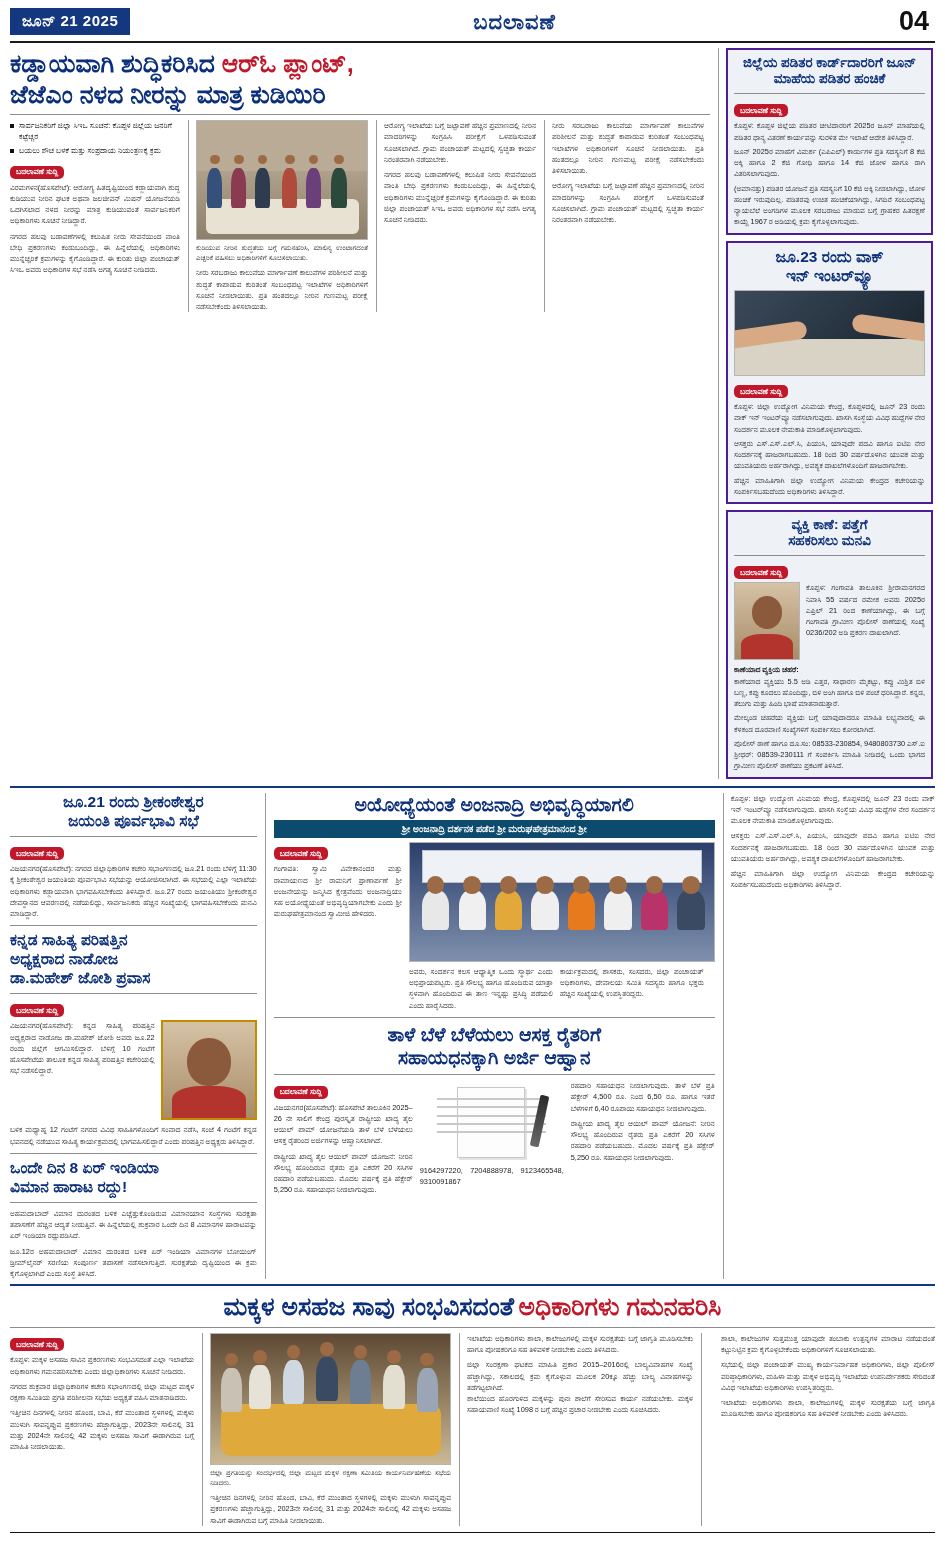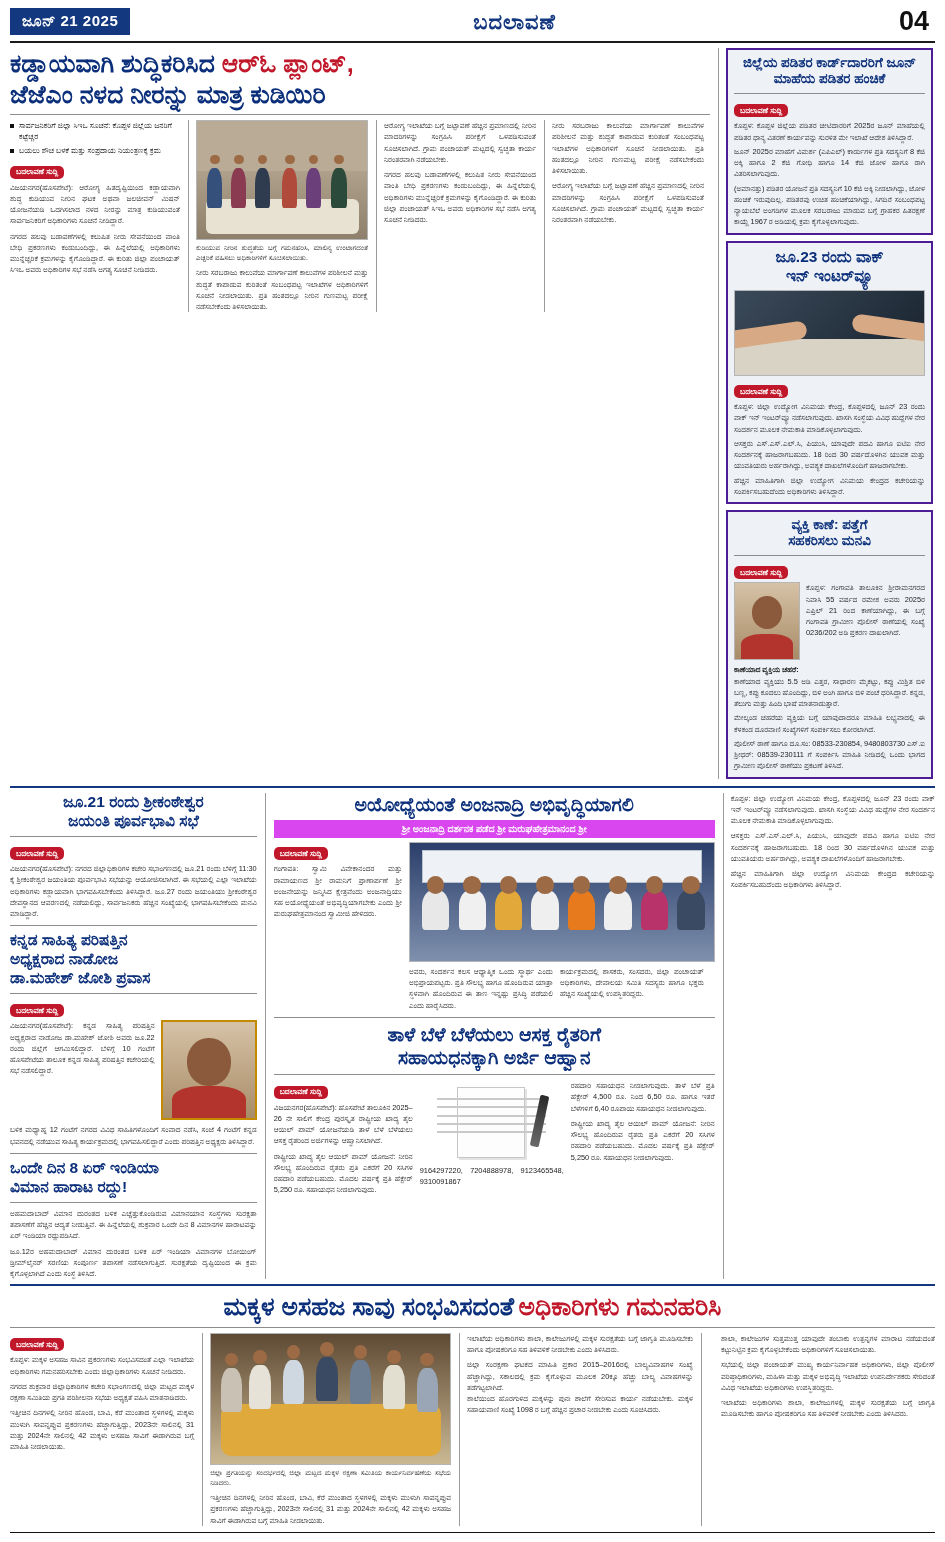--- a/index.html
+++ b/index.html
@@ -192,21 +192,21 @@
       <div class="rule"></div>
 
       <div class="cols" style="gap:8px;">
 
         <div class="col" style="width:170px;">
           <ul class="bullets">
             <li>ಸಾರ್ವಜನಿಕರಿಗೆ ಜಿಲ್ಲಾ ಸಿಇಒ ಸೂಚನೆ: ಕೊಪ್ಪಳ ಜಿಲ್ಲೆಯ ಜನರಿಗೆ ಕಟ್ಟೆಚ್ಚರ</li>
             <li>ಬಯಲು ಶೌಚ ಬಳಕೆ ಮತ್ತು ಸಂಪ್ರದಾಯ ನಿಯಂತ್ರಣಕ್ಕೆ ಕ್ರಮ</li>
           </ul>
           <div class="byline">ಬದಲಾವಣೆ ಸುದ್ದಿ</div>
-          <div class="body-text">ವಿಜಯನಗರ(ಹೊಸಪೇಟೆ): ಆರೋಗ್ಯ ಹಿತದೃಷ್ಟಿಯಿಂದ ಕಡ್ಡಾಯವಾಗಿ ಶುದ್ಧ ಕುಡಿಯುವ ನೀರಿನ ಘಟಕ ಅಥವಾ ಜಲಜೀವನ್ ಮಿಷನ್ ಯೋಜನೆಯಡಿ ಒದಗಿಸಲಾದ ನಳದ ನೀರನ್ನು ಮಾತ್ರ ಕುಡಿಯುವಂತೆ ಸಾರ್ವಜನಿಕರಿಗೆ ಅಧಿಕಾರಿಗಳು ಸೂಚನೆ ನೀಡಿದ್ದಾರೆ.</div>
+          <div class="body-text">ವಿರಮಗಳನ(ಹೊಸಪೇಟೆ): ಆರೋಗ್ಯ ಹಿತದೃಷ್ಟಿಯಿಂದ ಕಡ್ಡಾಯವಾಗಿ ಶುದ್ಧ ಕುಡಿಯುವ ನೀರಿನ ಘಟಕ ಅಥವಾ ಜಲಜೀವನ್ ಮಿಷನ್ ಯೋಜನೆಯಡಿ ಒದಗಿಸಲಾದ ನಳದ ನೀರನ್ನು ಮಾತ್ರ ಕುಡಿಯುವಂತೆ ಸಾರ್ವಜನಿಕರಿಗೆ ಅಧಿಕಾರಿಗಳು ಸೂಚನೆ ನೀಡಿದ್ದಾರೆ.</div>
           <div class="body-text" style="margin-top:4px;">ನಗರದ ಹಲವು ಬಡಾವಣೆಗಳಲ್ಲಿ ಕಲುಷಿತ ನೀರು ಸೇವನೆಯಿಂದ ವಾಂತಿ ಬೇಧಿ ಪ್ರಕರಣಗಳು ಕಂಡುಬಂದಿದ್ದು, ಈ ಹಿನ್ನೆಲೆಯಲ್ಲಿ ಅಧಿಕಾರಿಗಳು ಮುನ್ನೆಚ್ಚರಿಕೆ ಕ್ರಮಗಳನ್ನು ಕೈಗೊಂಡಿದ್ದಾರೆ. ಈ ಕುರಿತು ಜಿಲ್ಲಾ ಪಂಚಾಯತ್ ಸಿಇಒ ಅವರು ಅಧಿಕಾರಿಗಳ ಸಭೆ ನಡೆಸಿ ಅಗತ್ಯ ಸೂಚನೆ ನೀಡಿದರು.</div>
         </div>
 
         <div class="col vline" style="width:180px; padding-left:7px;">
           <div class="photo" style="height:118px;">
             <div class="scene s-room">
               <div class="wall"></div>
               <div class="table"></div>
               <div class="person" style="left:6%; background:#35507a;">
                   <span class="head"></span>
@@ -336,21 +336,21 @@
         <div class="rule"></div>
         <div class="body-text">ಅಹಮದಾಬಾದ್ ವಿಮಾನ ದುರಂತದ ಬಳಿಕ ಎಚ್ಚೆತ್ತುಕೊಂಡಿರುವ ವಿಮಾನಯಾನ ಸಂಸ್ಥೆಗಳು ಸುರಕ್ಷತಾ ತಪಾಸಣೆಗೆ ಹೆಚ್ಚಿನ ಆದ್ಯತೆ ನೀಡುತ್ತಿವೆ. ಈ ಹಿನ್ನೆಲೆಯಲ್ಲಿ ಶುಕ್ರವಾರ ಒಂದೇ ದಿನ 8 ವಿಮಾನಗಳ ಹಾರಾಟವನ್ನು ಏರ್ ಇಂಡಿಯಾ ರದ್ದುಪಡಿಸಿದೆ.</div>
         <div class="body-text" style="margin-top:4px;">ಜೂ.12ರ ಅಹಮದಾಬಾದ್ ವಿಮಾನ ದುರಂತದ ಬಳಿಕ ಏರ್ ಇಂಡಿಯಾ ವಿಮಾನಗಳ ಬೋಯಿಂಗ್ ಡ್ರೀಮ್‌ಲೈನರ್ ಸರಣಿಯ ಸಂಪೂರ್ಣ ತಪಾಸಣೆ ನಡೆಸಲಾಗುತ್ತಿದೆ. ಸುರಕ್ಷತೆಯ ದೃಷ್ಟಿಯಿಂದ ಈ ಕ್ರಮ ಕೈಗೊಳ್ಳಲಾಗಿದೆ ಎಂದು ಸಂಸ್ಥೆ ತಿಳಿಸಿದೆ.</div>
       </div>
     </div>
 
     <div class="col vline" style="width:450px; padding-left:8px;">
 
       <div class="sect">
         <div class="headline hl-lg" style="text-align:center;">ಅಯೋಧ್ಯೆಯಂತೆ ಅಂಜನಾದ್ರಿ ಅಭಿವೃದ್ಧಿಯಾಗಲಿ</div>
-        <div style="background:#d946ef; color:#fff; text-align:center; font-size:9.5px; font-weight:bold; padding:3px 4px; margin:4px 0;">ಶ್ರೀ ಅಂಜನಾದ್ರಿ ದರ್ಶನಕ ಪಡೆದ ಶ್ರೀ ಮರುಘಹೇತ್ರಮಾನಂದ ಶ್ರೀ</div>
+        <div style="background:#0c4a6e; color:#fff; text-align:center; font-size:9.5px; font-weight:bold; padding:3px 4px; margin:4px 0;">ಶ್ರೀ ಅಂಜನಾದ್ರಿ ದರ್ಶನಕ ಪಡೆದ ಶ್ರೀ ಮರುಘಹೇತ್ರಮಾನಂದ ಶ್ರೀ</div>
         <div class="cols" style="gap:7px;">
           <div class="col" style="width:140px;">
             <div class="byline">ಬದಲಾವಣೆ ಸುದ್ದಿ</div>
             <div class="body-text">ಗಂಗಾವತಿ: ಸ್ವಾಮಿ ವಿವೇಕಾನಂದರ ಮತ್ತು ರಾಮಾಯಣದ ಶ್ರೀ ರಾಮನಿಗೆ ಪ್ರಾಣಾರ್ಪಣೆ ಶ್ರೀ ಅಂಜನೇಯನ್ನು ಜನ್ಮಿಸಿದ ಕ್ಷೇತ್ರವೆಂದು ಅಂಜನಾದ್ರಿಯು ಸಹ ಅಯೋಧ್ಯೆಯಂತೆ ಅಭಿವೃದ್ಧಿಯಾಗಬೇಕು ಎಂದು ಶ್ರೀ ಮರುಘಹೇತ್ರಮಾನಂದ ಸ್ವಾಮೀಜಿ ಹೇಳಿದರು.</div>
           </div>
           <div class="col" style="width:334px;">
             <div class="photo" style="height:118px;">
               <div class="scene s-group">
                 <div class="banner"></div>
                 <div class="person" style="left:4%;  background:#e8e8e8;">

